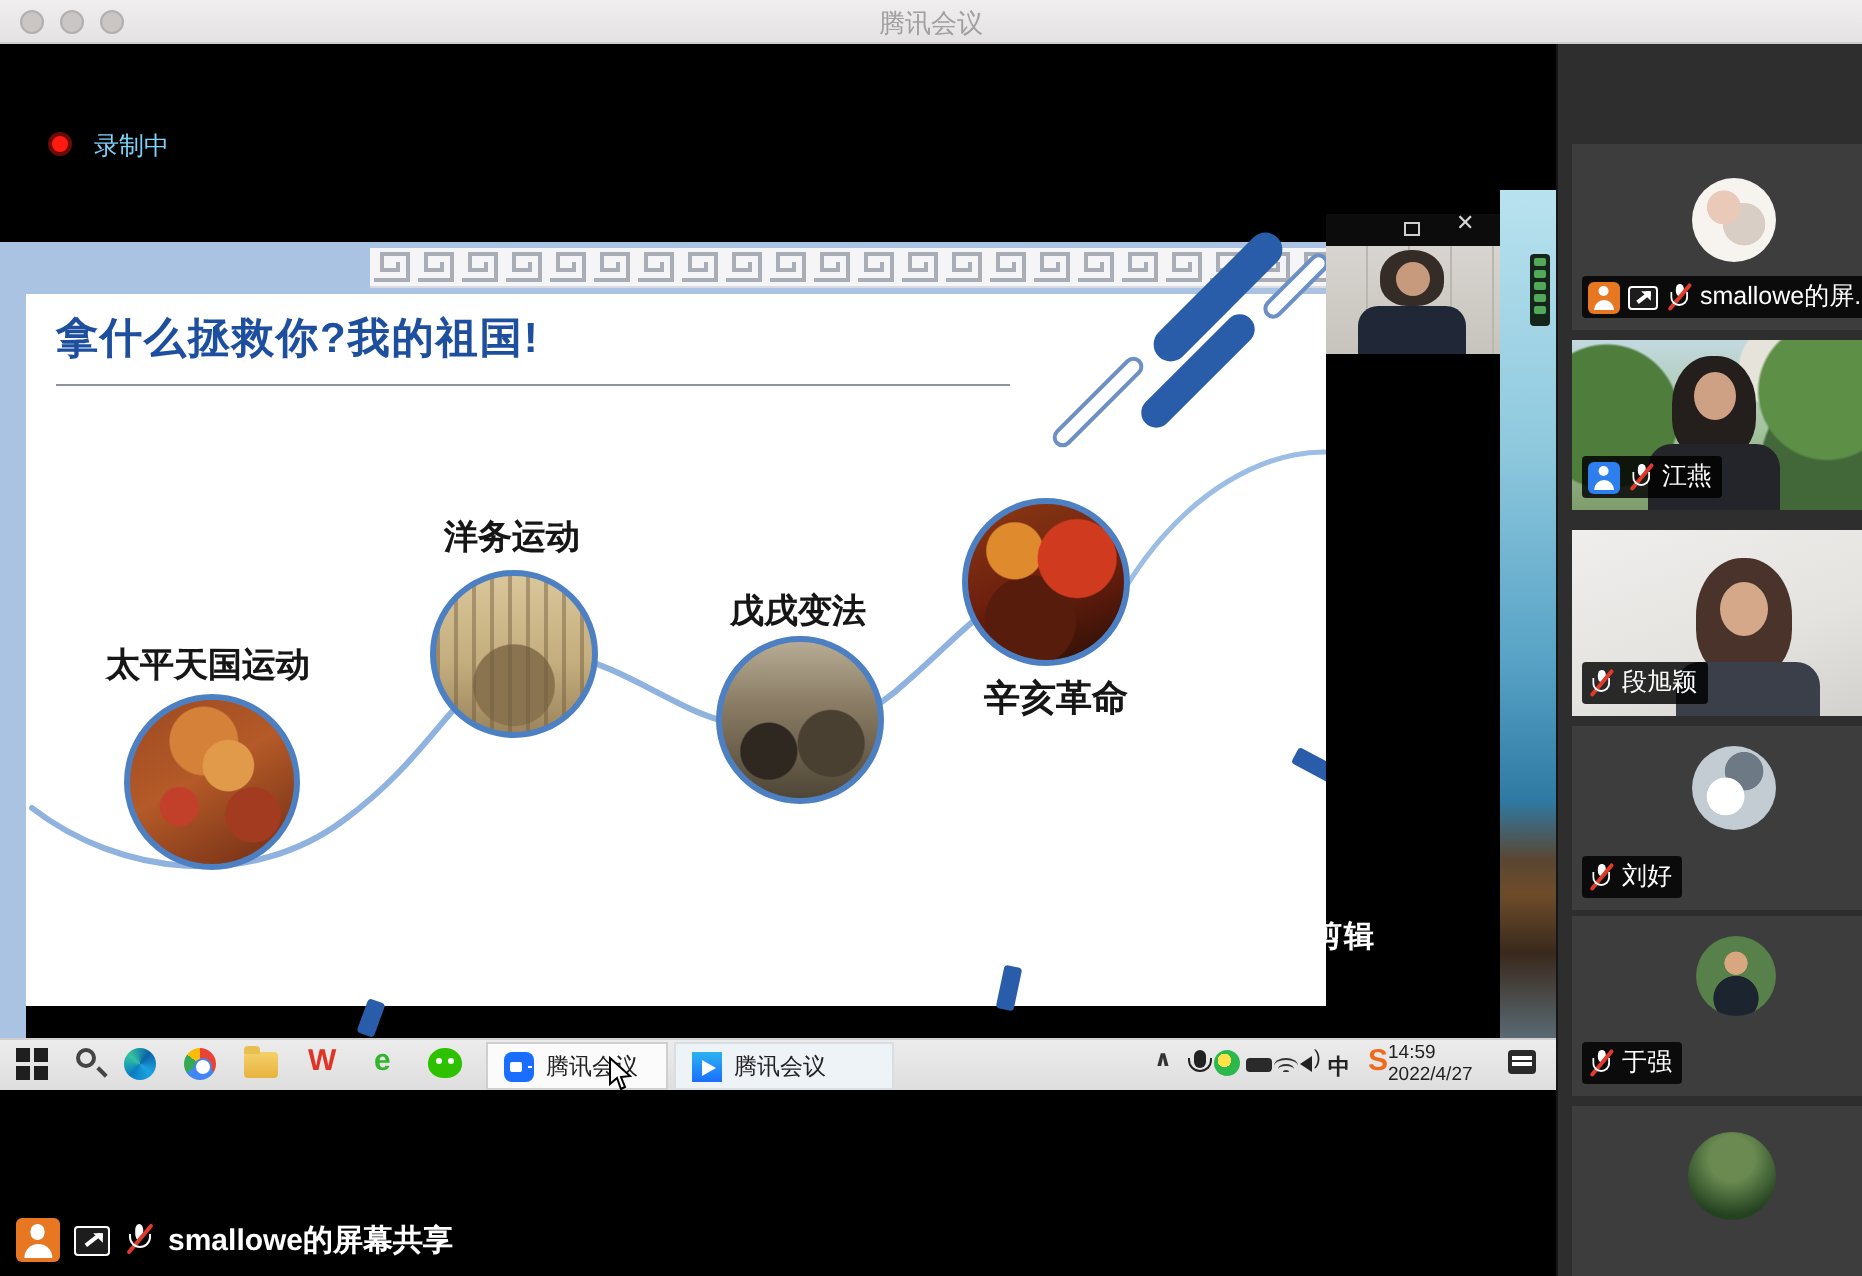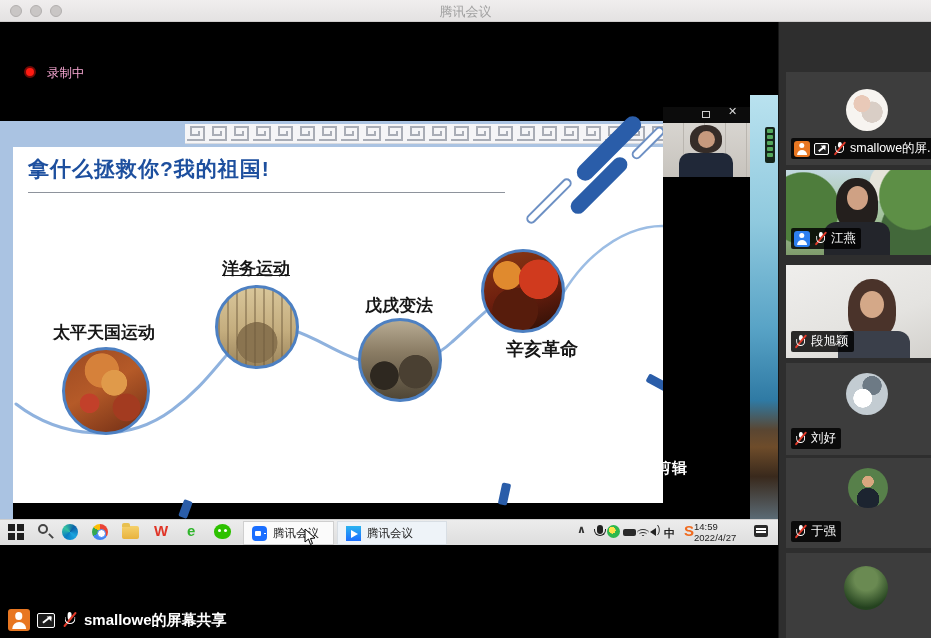--- a/index.html
+++ b/index.html
@@ -7,21 +7,21 @@
   .stage{position:relative;width:931px;height:638px;overflow:hidden;background:#000;margin:0 auto;}
   .abs{position:absolute;}
 
   
   .titlebar{left:0;top:0;width:931px;height:22px;background:linear-gradient(#f0eeee,#e4e2e2);border-bottom:1px solid #cfcdcd;z-index:60;}
   .tl-dot{top:5px;width:12px;height:12px;border-radius:50%;background:#c9c6c5;border:0.5px solid #b2afae;}
   .win-title{left:0;right:0;top:3px;text-align:center;font-size:13px;color:#a0a0a0;}
 
   
   .rec-dot{left:24px;top:66px;width:12px;height:12px;border-radius:50%;background:#ff1b12;border:2px solid #6e0a06;}
-  .rec-label{left:47px;top:65px;color:#f9a8d4;font-size:12.5px;}
+  .rec-label{left:47px;top:65px;color:#7dd3fc;font-size:12.5px;}
 
   
   .band-top{left:0;top:121px;width:678px;height:26px;background:#aac3e2;}
   .band-left{left:0;top:121px;width:13px;height:398px;background:#aac3e2;}
   .meander{left:185px;top:124px;width:493px;height:20px;background:#f5f5f7;border-bottom:1px solid #d9dbe0;}
   .slide{left:13px;top:147px;width:650px;height:356px;background:#fff;}
   .slide-title{left:28px;top:155px;font-size:21px;font-weight:bold;color:#1d4f9e;letter-spacing:1px;}
   .slide-rule{left:28px;top:192px;width:477px;height:1px;background:#8e939c;}
 
   .pill{border-radius:10px;}
@@ -177,26 +177,26 @@
   <div class="abs pill pill-line" style="left:627px;top:138px;width:42px;height:10px;transform:rotate(-45deg);"></div>
   <div class="abs pill pill-fill" style="left:567px;top:140px;width:84px;height:17px;transform:rotate(-45deg);"></div>
   <div class="abs pill pill-fill" style="left:562px;top:178px;width:74px;height:15px;transform:rotate(-45deg);"></div>
   <div class="abs pill pill-line" style="left:519px;top:196px;width:60px;height:10px;transform:rotate(-45deg);"></div>
   <div class="abs tick" style="left:646px;top:379px;width:26px;height:9px;transform:rotate(28deg);"></div>
   <div class="abs tick" style="left:500px;top:483px;width:9px;height:22px;transform:rotate(12deg);"></div>
   <div class="abs tick" style="left:181px;top:500px;width:9px;height:18px;transform:rotate(20deg);"></div>
 
   <div class="abs tl-label" style="left:53px;top:321px;font-size:17px;">太平天国运动</div>
   <div class="abs tl-circle img-c1" style="left:62px;top:347px;width:88px;height:88px;"></div>
-  <div class="abs tl-label" style="left:222px;top:257px;font-size:17px;text-decoration:underline;">洋务运动</div>
+  <div class="abs tl-label" style="left:222px;top:257px;font-size:17px;">洋务运动</div>
   <div class="abs tl-circle img-c2" style="left:215px;top:285px;width:84px;height:84px;"></div>
   <div class="abs tl-label" style="left:365px;top:294px;font-size:17px;">戊戌变法</div>
   <div class="abs tl-circle img-c3" style="left:358px;top:318px;width:84px;height:84px;"></div>
   <div class="abs tl-circle img-c4" style="left:481px;top:249px;width:84px;height:84px;"></div>
-  <div class="abs tl-label" style="left:492px;top:337px;font-size:18px;margin-left:14px;">辛亥革命</div>
+  <div class="abs tl-label" style="left:492px;top:337px;font-size:18px;">辛亥革命</div>
 
   <div class="abs black-col"></div>
   <div class="abs cam-bar"></div>
   <div class="abs cam-min"></div>
   <div class="abs cam-close">✕</div>
   <div class="abs cam-video">
     <div class="abs cam-hair"></div>
     <div class="abs cam-face"></div>
     <div class="abs cam-body"></div>
   </div>

